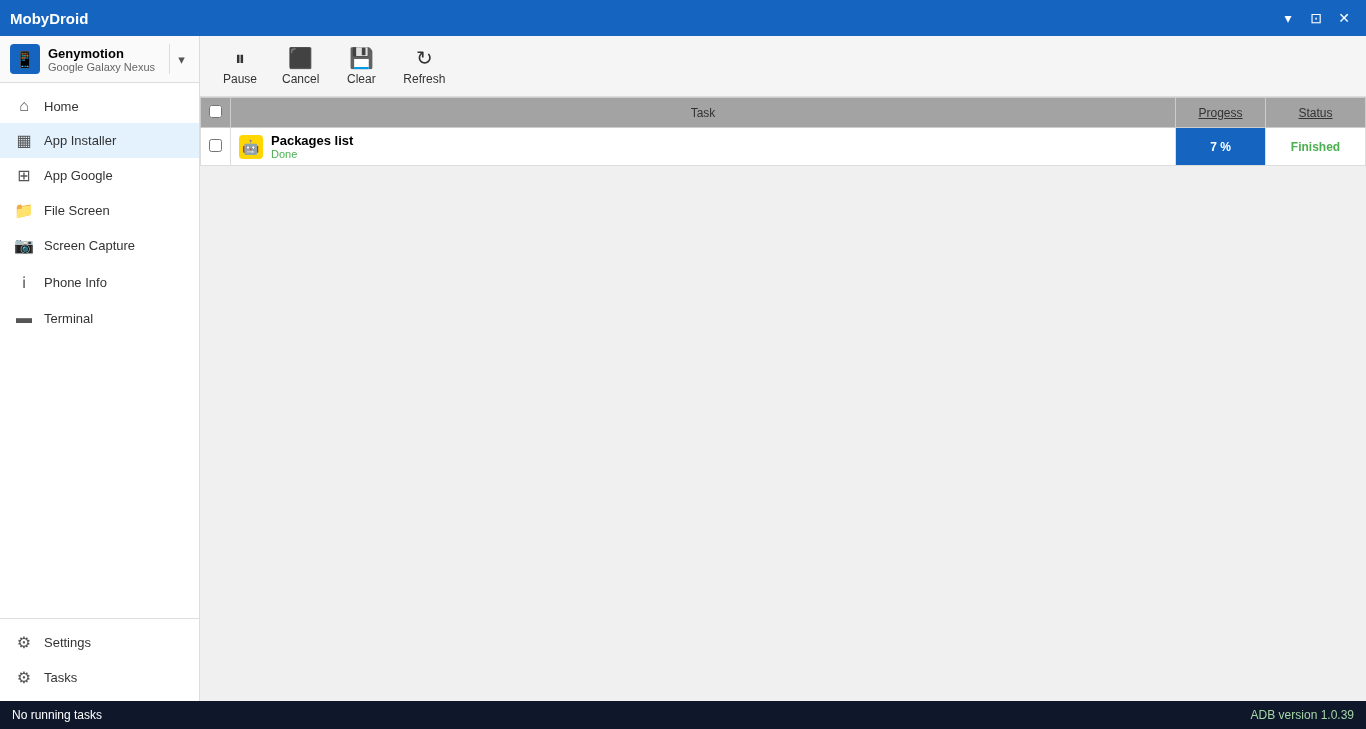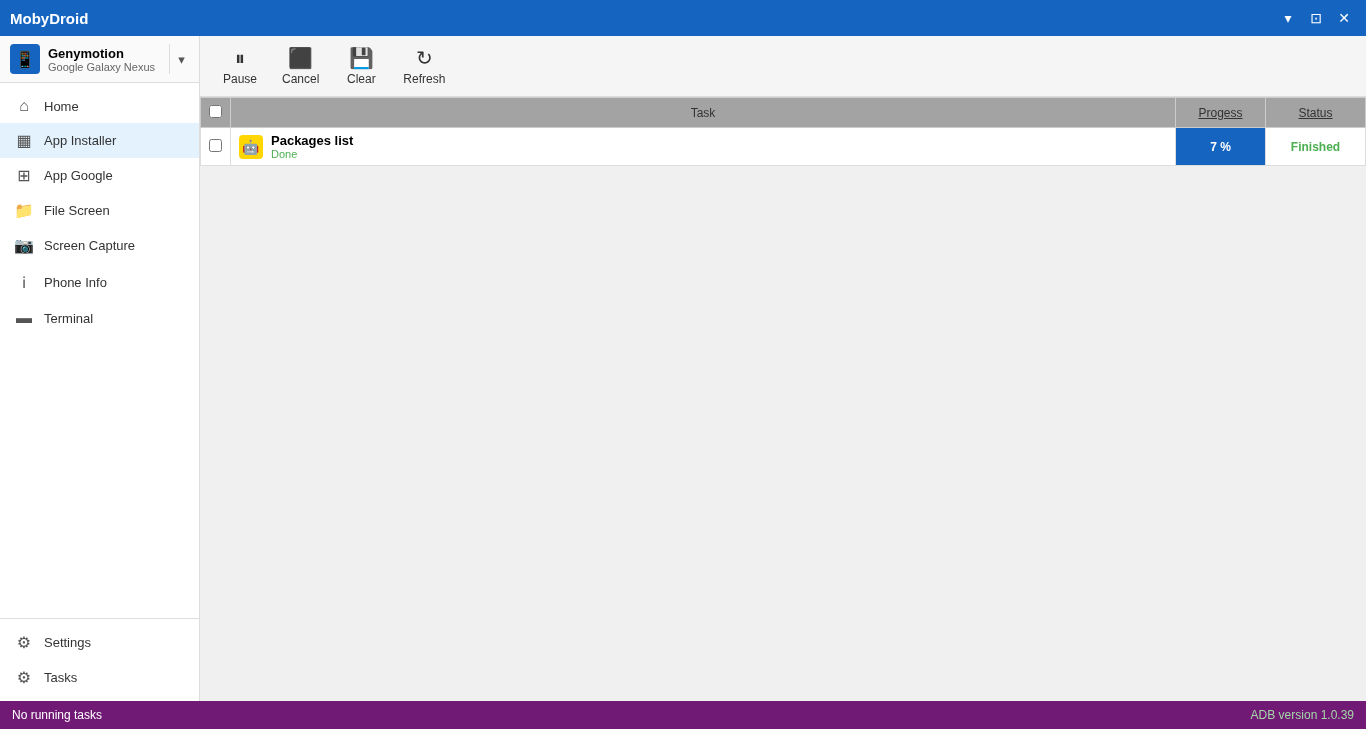--- a/index.html
+++ b/index.html
@@ -92,21 +92,21 @@
       color: #555;
       width: 20px;
       text-align: center;
     }
 
     .nav-bottom { padding: 6px 0; border-top: 1px solid #ddd; }
 
     
     #status-bar {
       height: 28px;
-      background: #701a75;
+      background: #0f172a;
       display: flex;
       align-items: center;
       justify-content: space-between;
       padding: 0 12px;
       color: white;
       font-size: 12px;
       position: absolute;
       bottom: 0; left: 0; right: 0;
     }
     #status-bar .adb-version { color: #a5d6a7; }

